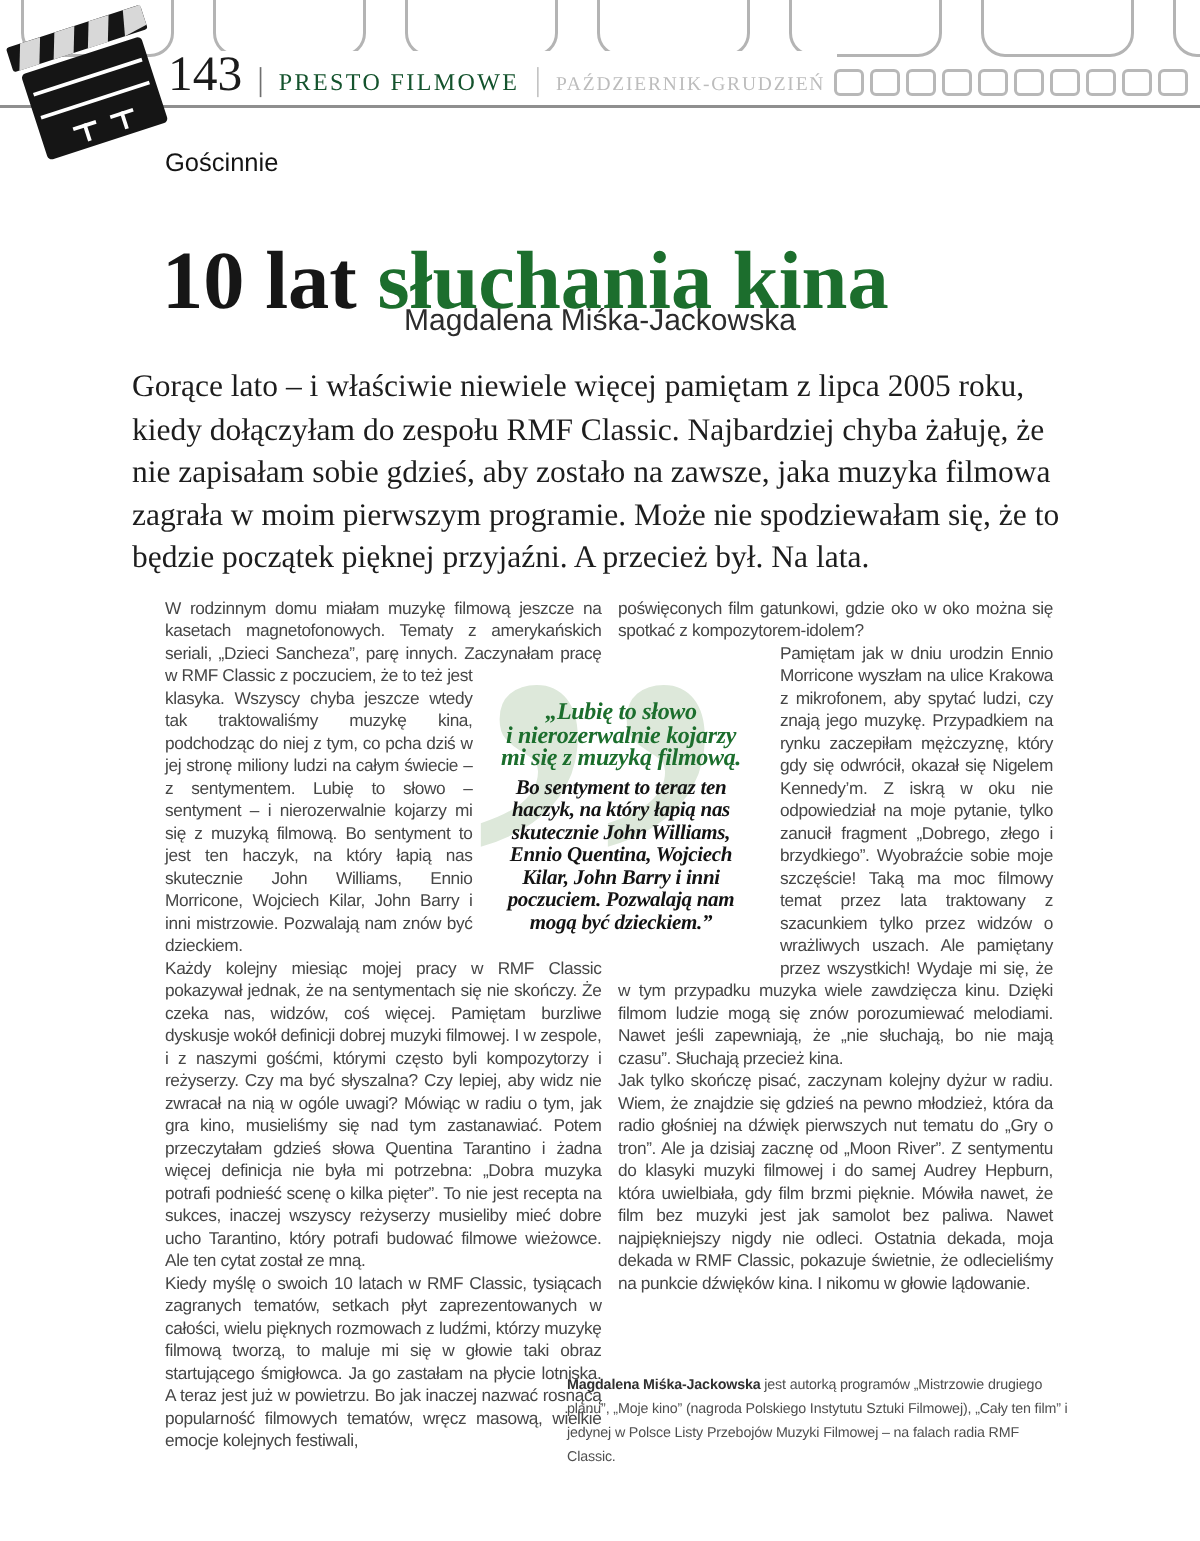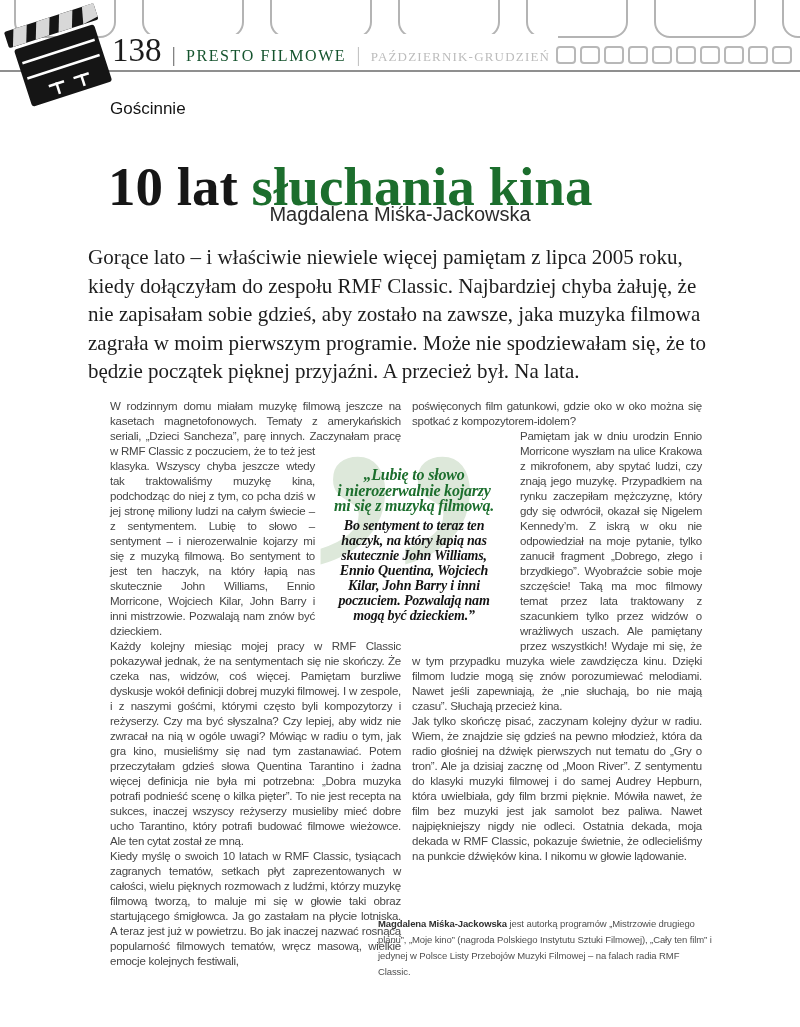--- a/index.html
+++ b/index.html
@@ -66,21 +66,21 @@
     <div class="film-frame"></div>
     <div class="film-frame"></div>
     <div class="film-frame"></div>
     <div class="film-frame"></div>
     <div class="film-frame"></div>
   </div>
 
   <div class="header-rule"></div>
 
   <div class="header-line">
-    <span class="page-number">138</span>
+    <span class="page-number">143</span>
     <span class="hdr-sep1">|</span>
     <span class="magazine-name">PRESTO FILMOWE</span>
     <span class="hdr-sep2">|</span>
     <span class="issue-name">PAŹDZIERNIK-GRUDZIEŃ</span>
   </div>
 
   <div class="perforations">
     <div class="perforation"></div>
     <div class="perforation"></div>
     <div class="perforation"></div>

